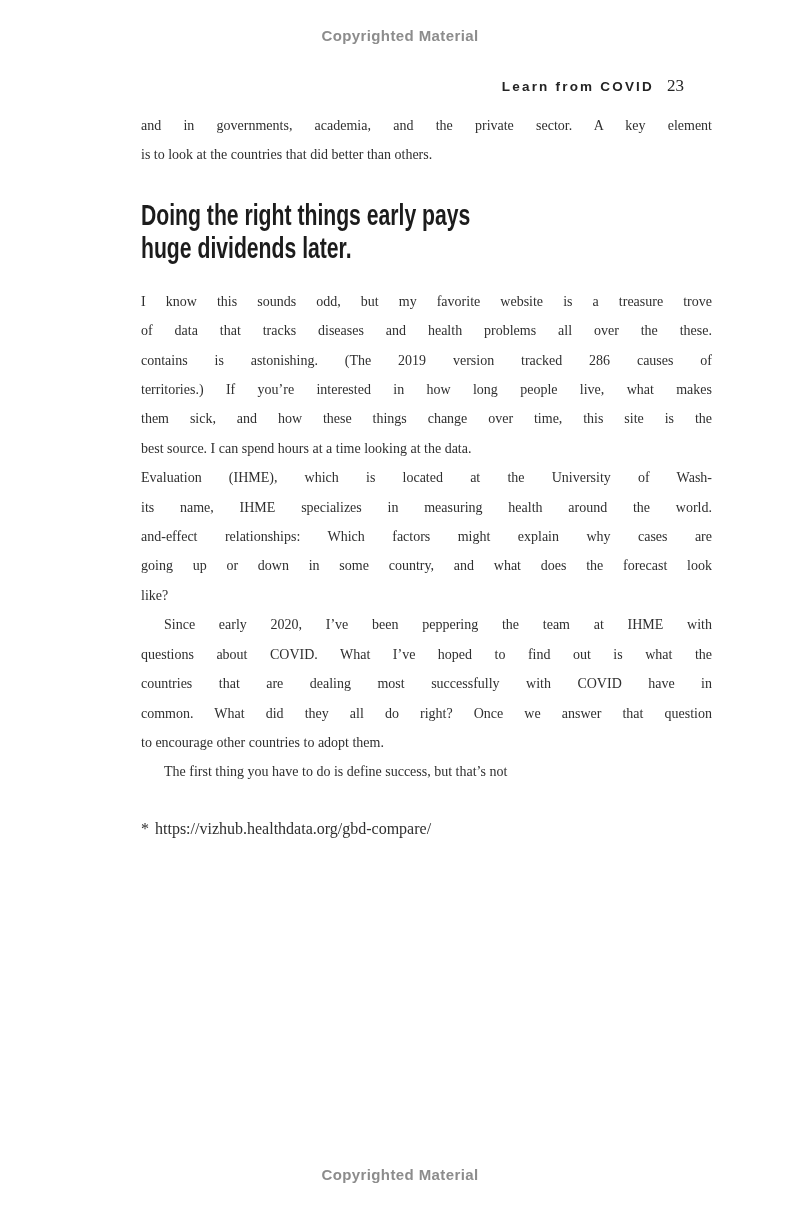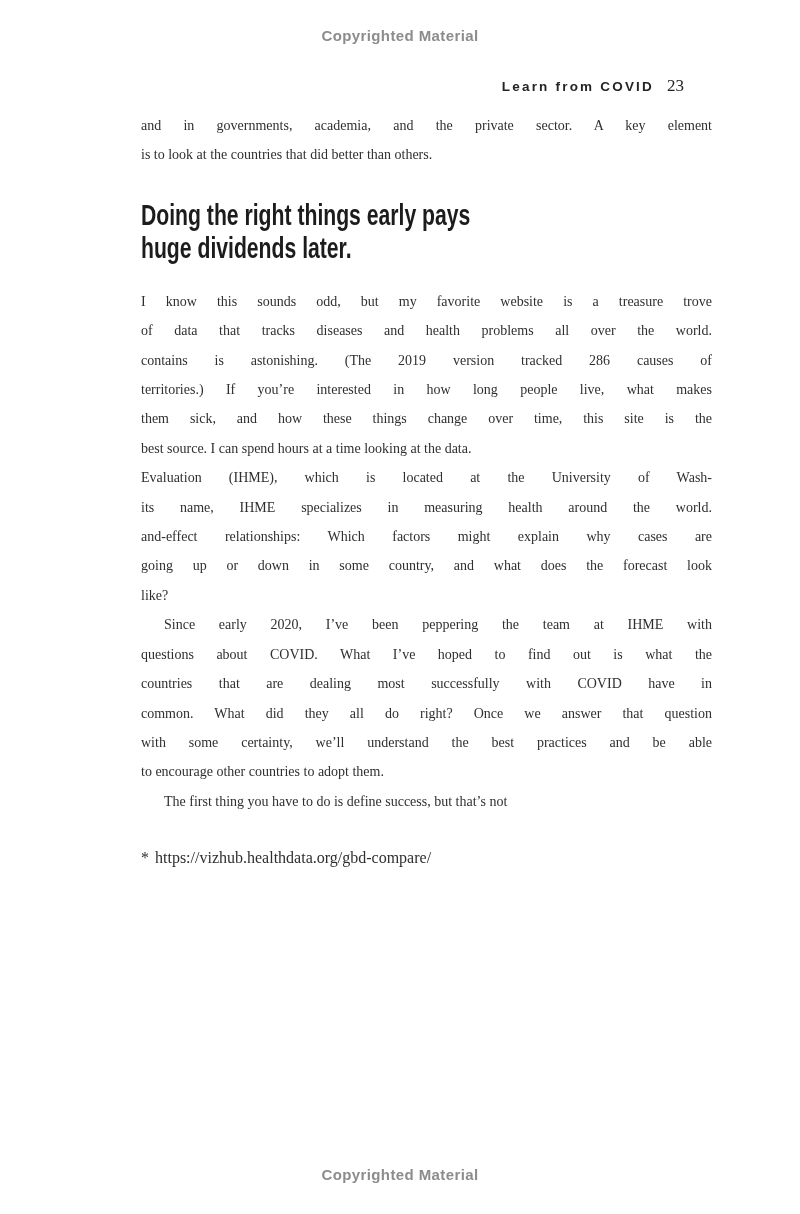--- a/index.html
+++ b/index.html
@@ -107,39 +107,38 @@
         <div class="paragraph">
           <div class="pline">and in governments, academia, and the private sector. A key element</div>
           <div class="pline last">is to look at the countries that did better than others.</div>
         </div>
         <div class="heading">
           <span class="hline">Doing the right things early pays</span>
           <span class="hline">huge dividends later.</span>
         </div>
         <div class="paragraph">
           <div class="pline">I know this sounds odd, but my favorite website is a treasure trove</div>
-          <div class="pline">of data that tracks diseases and health problems all over the world.</div>
+          <div class="pline">of data that tracks diseases and health problems all over the these.</div>
           <div class="pline">contains is astonishing. (The 2019 version tracked 286 causes of</div>
           <div class="pline">territories.) If you’re interested in how long people live, what makes</div>
           <div class="pline">them sick, and how these things change over time, this site is the</div>
           <div class="pline last">best source. I can spend hours at a time looking at the data.</div>
         </div>
         <div class="paragraph">
           <div class="pline">Evaluation (IHME), which is located at the University of Wash-</div>
           <div class="pline">its name, IHME specializes in measuring health around the world.</div>
           <div class="pline">and-effect relationships: Which factors might explain why cases are</div>
           <div class="pline">going up or down in some country, and what does the forecast look</div>
           <div class="pline last">like?</div>
         </div>
         <div class="paragraph">
           <div class="pline indent">Since early 2020, I’ve been peppering the team at IHME with</div>
           <div class="pline">questions about COVID. What I’ve hoped to find out is what the</div>
           <div class="pline">countries that are dealing most successfully with COVID have in</div>
           <div class="pline">common. What did they all do right? Once we answer that question</div>
-          <div class="pline">with some certainty, we’ll understand the best practices and be able</div>
           <div class="pline last">to encourage other countries to adopt them.</div>
         </div>
         <div class="paragraph">
           <div class="pline last indent">The first thing you have to do is define success, but that’s not</div>
         </div>
       </div>
     <div class="footnote">
       <span class="marker">*</span><span>https://vizhub.healthdata.org/gbd-compare/</span>
     </div>
   </div>

